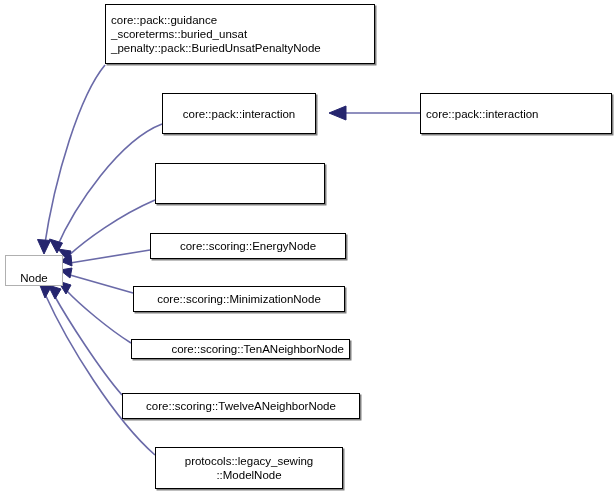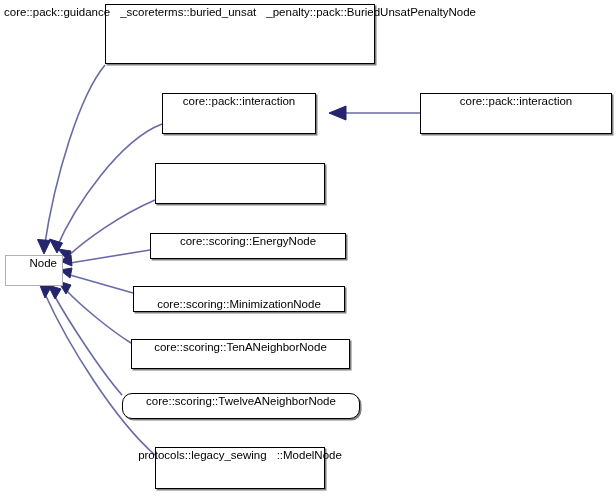--- a/index.html
+++ b/index.html
@@ -21,21 +21,21 @@
     top: 0;
     width: 616px;
     height: 496px;
   }
   .node-box {
     position: absolute;
     box-sizing: border-box;
     background: #ffffff;
     border: 1px solid #000000;
     display: flex;
-    flex-direction: row;
+    flex-direction: column;
     justify-content: center;
     z-index: 5;
   }
   .node-box.shadowed {
     box-shadow: 1.5px 1.5px 0 0 #808080;
   }
   .node-box.root {
     border: 1px solid #b0b0b0;
     box-shadow: none;
   }
@@ -104,30 +104,30 @@
         <div class="node-label">_penalty::pack::BuriedUnsatPenaltyNode</div>
       </div>
       <div class="node-box shadowed align-center" style="left: 162px; top: 93px; width: 154px; height: 41px;">
         <div class="node-label">core::pack::interaction</div>
       </div>
       <div class="node-box shadowed align-center" style="left: 155px; top: 163px; width: 170px; height: 41px;">
       </div>
       <div class="node-box shadowed align-center" style="left: 150px; top: 233px; width: 196px; height: 26px;">
         <div class="node-label">core::scoring::EnergyNode</div>
       </div>
-      <div class="node-box shadowed align-center" style="left: 133px; top: 286px; width: 212px; height: 26px; align-items: flex-end;">
+      <div class="node-box shadowed align-center" style="left: 133px; top: 286px; width: 212px; height: 26px;">
         <div class="node-label">core::scoring::MinimizationNode</div>
       </div>
-      <div class="node-box shadowed align-center" style="left: 131px; top: 339px; width: 219px; height: 30px;">
+      <div class="node-box shadowed align-center" style="left: 131px; top: 339px; width: 219px; height: 20px; align-items: flex-end;">
         <div class="node-label">core::scoring::TenANeighborNode</div>
       </div>
-      <div class="node-box shadowed align-center" style="left: 122px; top: 393px; width: 238px; height: 26px; border-radius: 10px;">
+      <div class="node-box shadowed align-center" style="left: 122px; top: 393px; width: 238px; height: 26px;">
         <div class="node-label">core::scoring::TwelveANeighborNode</div>
       </div>
-      <div class="node-box shadowed align-center" style="left: 155px; top: 447px; width: 170px; height: 42px;">
+      <div class="node-box shadowed align-center" style="left: 155px; top: 447px; width: 188px; height: 42px;">
         <div class="node-label">protocols::legacy_sewing</div>
         <div class="node-label">::ModelNode</div>
       </div>
       <div class="node-box shadowed align-left" style="left: 420px; top: 93px; width: 192px; height: 41px;">
         <div class="node-label">core::pack::interaction</div>
       </div>
     </div>
 
 </div>
 

